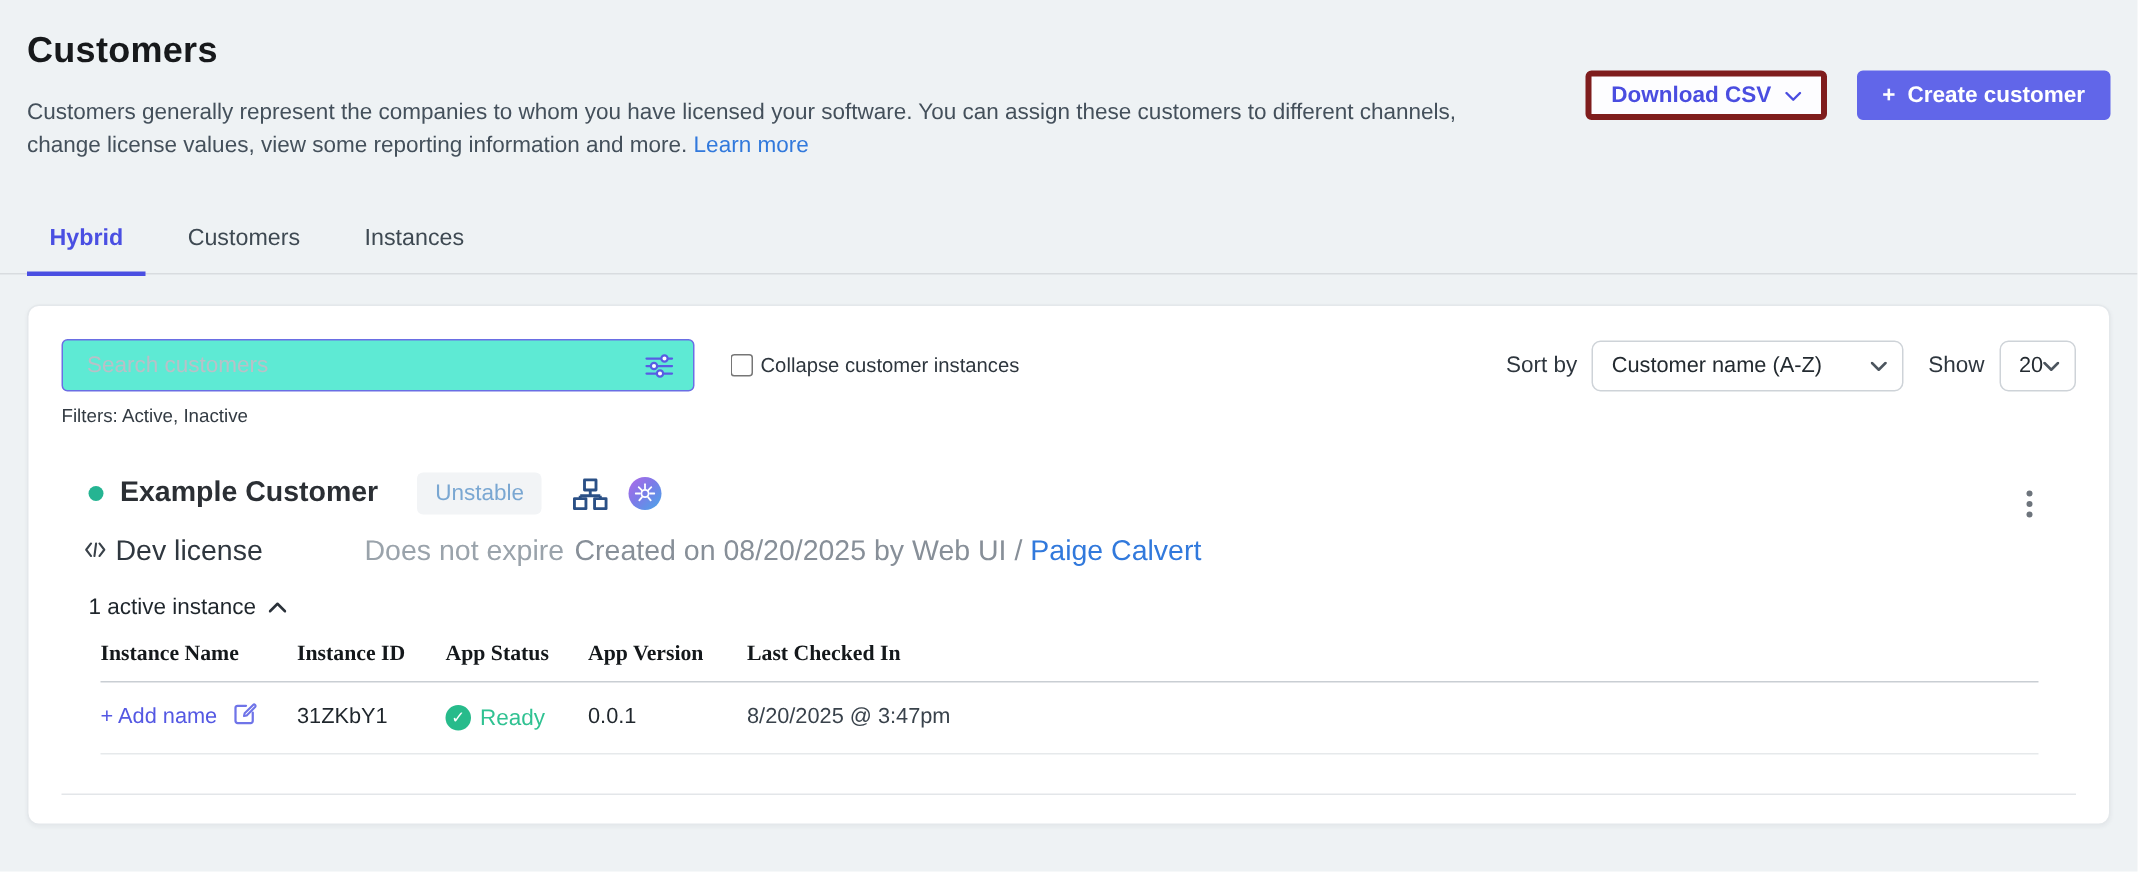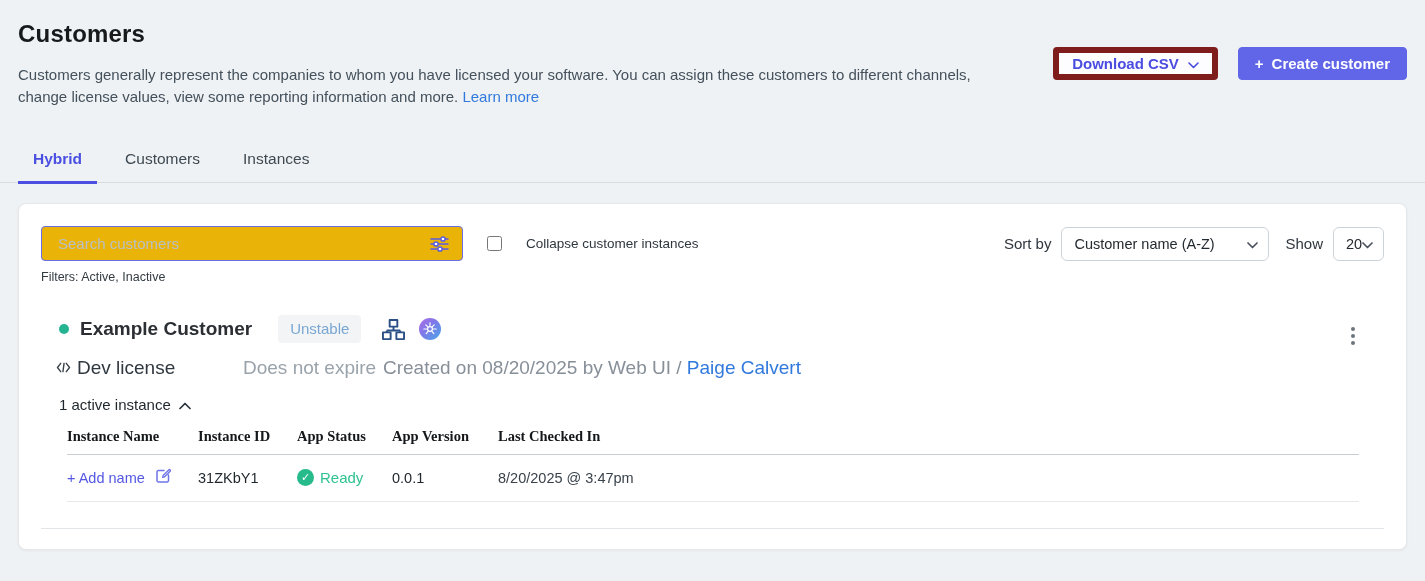--- a/index.html
+++ b/index.html
@@ -11,35 +11,35 @@
     position:relative;
     overflow:hidden;
   }
   
   .header { padding:20px 18px 0 18px; position:relative; }
   .page-title { font-size:24px; font-weight:800; color:#17191b; letter-spacing:.2px; }
   .page-desc { margin-top:16px; max-width:958px; font-size:15px; line-height:22px; color:#44505b; }
   .link { color:#3179dc; text-decoration:none; cursor:pointer; }
   .header-actions { position:absolute; top:47px; right:18px; display:flex; gap:20px; }
   .btn { height:33px; display:inline-flex; align-items:center; border-radius:4px; font-size:15px; font-weight:700; cursor:pointer; }
-  .btn-outline { background:#fdfdff; border:6px solid #7f1d1d; color:#4a4de0; padding:0 13px; gap:9px; }
+  .btn-outline { background:#fdfdff; border:4px solid #7f1d1d; color:#4a4de0; padding:0 13px; gap:9px; }
   .btn-primary { background:#6166e9; border:1px solid #6166e9; color:#ffffff; padding:0 16px; gap:8px; }
   .chev { display:inline-block; }
   
   .tabs { display:flex; margin-top:30px; padding-left:18px; border-bottom:1px solid #d8dcdf; }
   .tab { padding:12px 15px 13px 15px; margin-right:13px; font-size:15.5px; color:#3e4952; cursor:pointer; border-bottom:3px solid transparent; margin-bottom:-2px; }
   .tab.active { color:#4a4fe2; font-weight:700; border-bottom-color:#4a4fe2; }
   
   .card { margin:20px 18px 0 18px; height:347px; background:#ffffff; border:1px solid #e4e8eb; border-radius:8px; box-shadow:0 1px 3px rgba(30,40,50,.05); padding:22px; overflow:hidden; position:relative; }
   .toolbar { display:flex; align-items:center; }
-  .search-box { width:422px; height:35px; border:1px solid #6a6ee4; border-radius:4px; display:flex; align-items:center; background:#eab308; }
+  .search-box { width:422px; height:35px; border:1px solid #6a6ee4; border-radius:4px; display:flex; align-items:center; background:#5eead4; }
   .search-box input { flex:1; border:none; outline:none; font-size:15px; padding:0 8px 0 16px; color:#2e363e; font-family:inherit; background:transparent; }
   .search-box input::placeholder { color:#b9c0c7; }
   .filter-icon { padding:0 12px 0 4px; display:flex; align-items:center; cursor:pointer; }
-  .collapse-wrap { display:flex; align-items:center; margin-left:24px; gap:24px; }
+  .collapse-wrap { display:flex; align-items:center; margin-left:24px; gap:5px; }
   .collapse-wrap input { width:15px; height:15px; accent-color:#5458e3; cursor:pointer; }
   .collapse-label { font-size:13.5px; color:#2e363e; }
   .toolbar-right { margin-left:auto; display:flex; align-items:center; }
   .tb-label { font-size:15px; color:#2e363e; }
   .select { height:34px; border:1px solid #ced3d8; border-radius:6px; background:#fff; display:flex; align-items:center; justify-content:space-between; padding:0 10px 0 12px; font-size:14.5px; color:#232a30; cursor:pointer; }
   .select-sort { width:208px; margin:0 16px 0 10px; }
   .select-show { width:51px; margin-left:10px; }
   .filters-line { margin-top:9px; font-size:12.5px; color:#333b43; }
   
   .cust-row1 { display:flex; align-items:center; margin-top:27px; padding-left:18px; }

